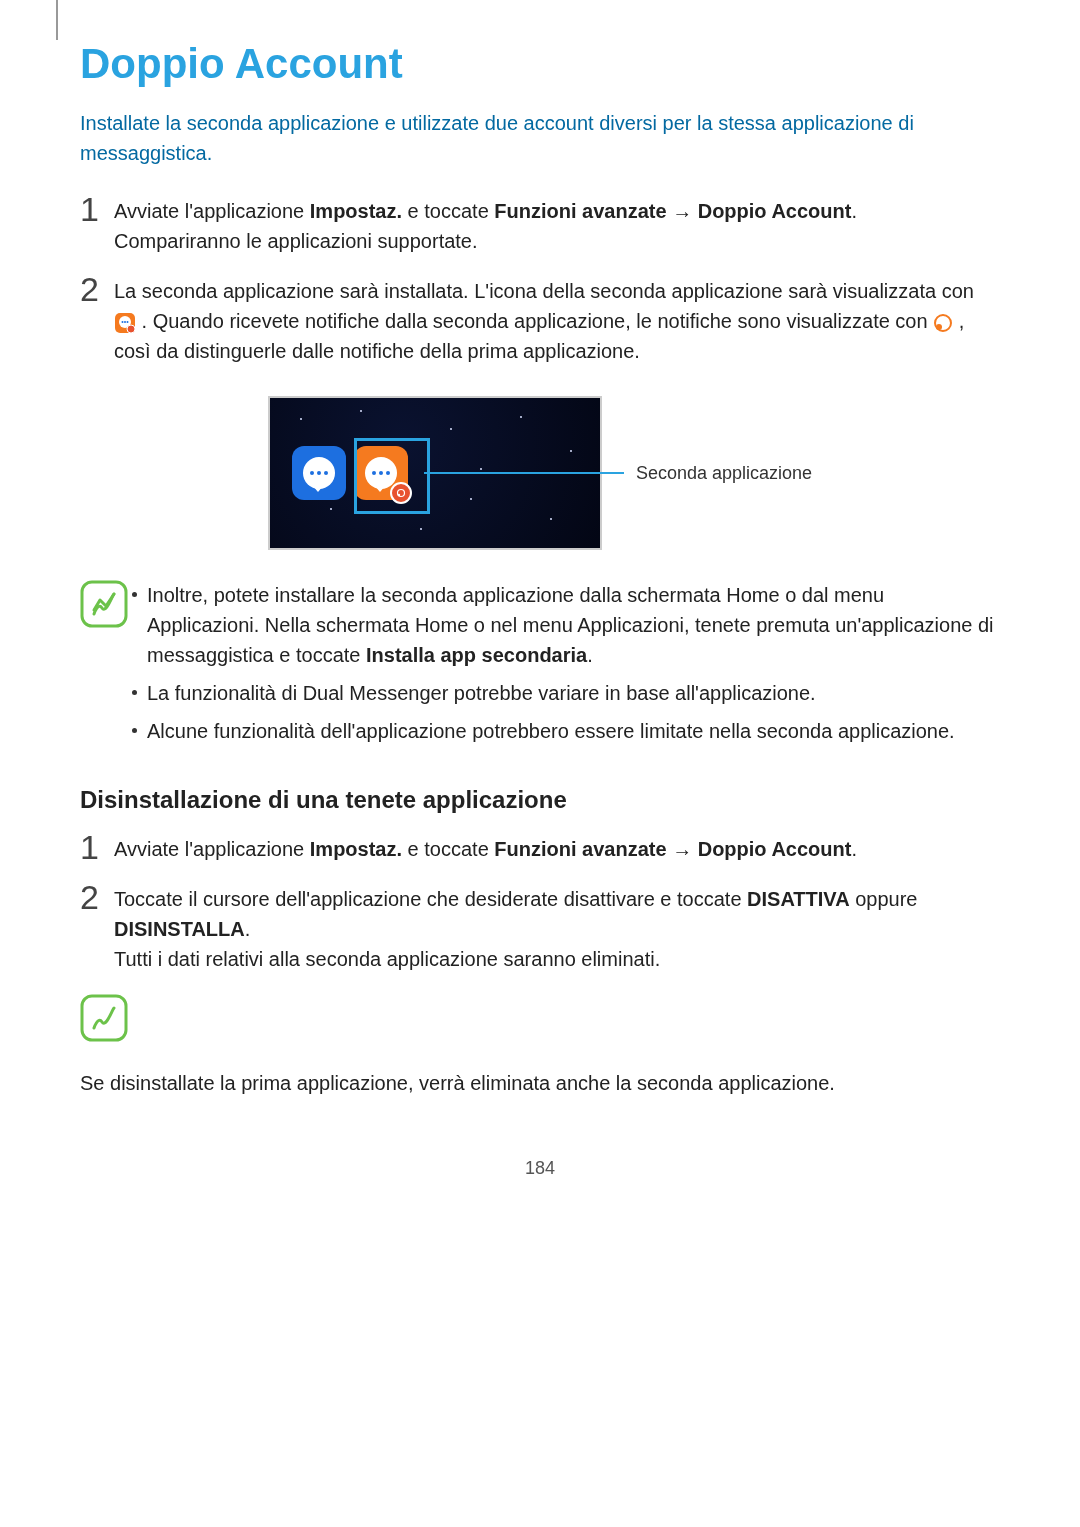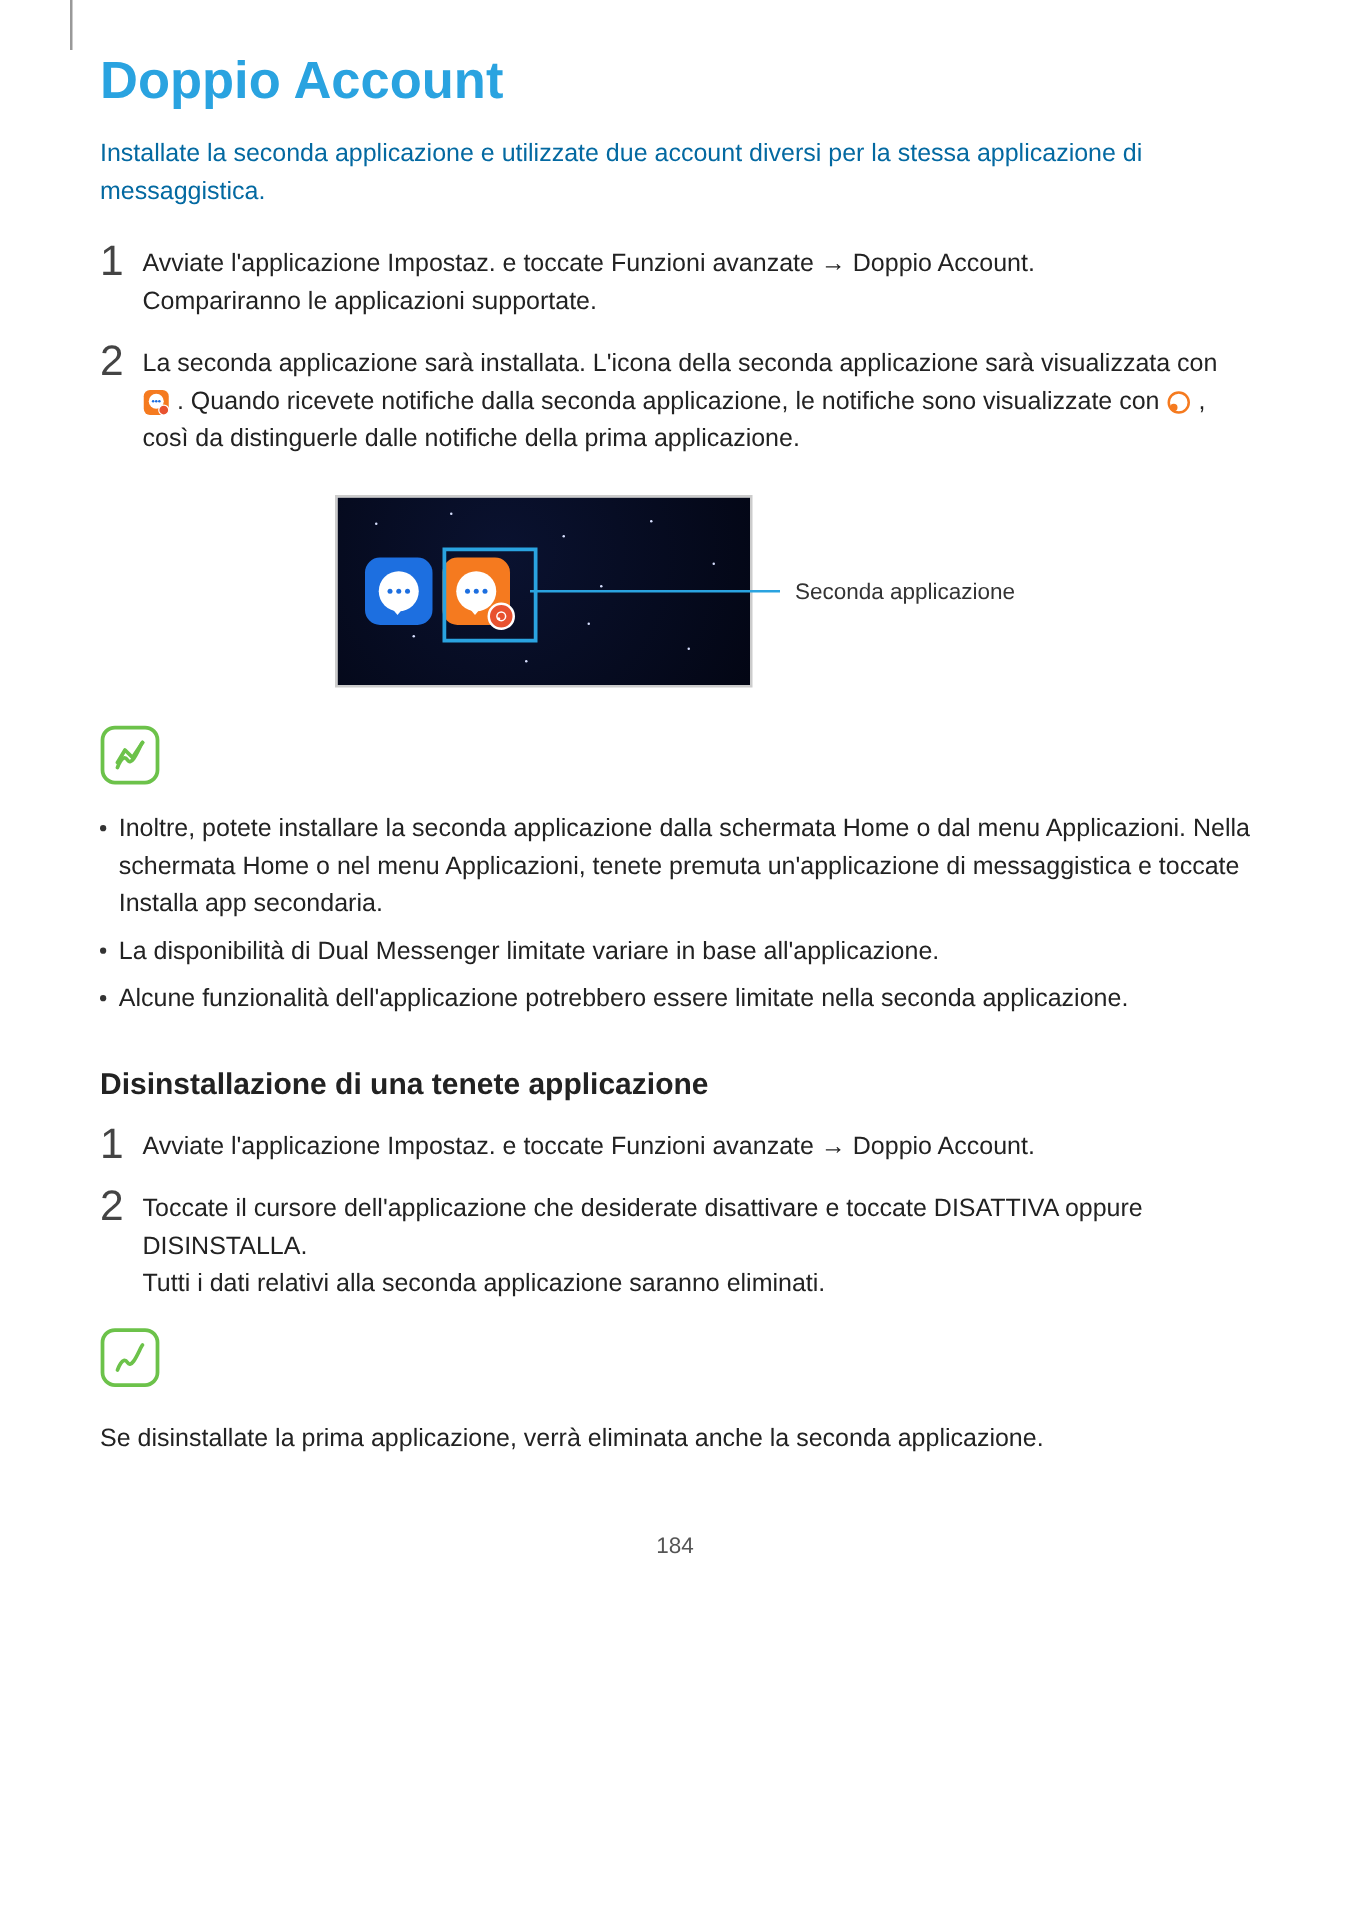--- a/index.html
+++ b/index.html
@@ -53,21 +53,21 @@
     margin-top: -4px;
   }
   .step-body {
     font-size: 20px;
     color: #222;
     line-height: 1.5;
     flex: 1;
   }
   .step-body .sub {
   }
-  .bold { font-weight: normal; }
+  .bold { font-weight: bold; }
   .inline-icon {
     display: inline-block;
     vertical-align: middle;
   }
   .inline-icon svg { display: block; }
   .figure-row {
     display: flex;
     align-items: center;
     justify-content: center;
     margin: 30px 0 30px 0;
@@ -170,23 +170,22 @@
   }
   .callout-label {
     font-size: 18px;
     color: #333;
     margin-left: 12px;
   }
 
   .note-block {
     display: flex;
     align-items: flex-start;
-    gap: 20px;
+    gap: 4px;
     margin: 16px 0 32px 0;
-    flex-direction: column;
   }
   .note-icon {
     width: 48px;
     height: 48px;
     flex-shrink: 0;
   }
   .note-body {
     flex: 1;
   }
   .bullet-item {
@@ -336,21 +335,21 @@
     </div>
     <div class="note-body">
       <div class="bullet-item">
         <div class="bullet-dot"></div>
         <div>
           <span>Inoltre, potete installare la seconda applicazione dalla schermata Home o dal menu Applicazioni. Nella schermata Home o nel menu Applicazioni, tenete premuta un'applicazione di messaggistica e toccate </span><span class="bold">Installa app secondaria</span><span>.</span>
         </div>
       </div>
       <div class="bullet-item">
         <div class="bullet-dot"></div>
-        <div>La disponibilità di Dual Messenger limitate variare in base all'applicazione.</div>
+        <div>La funzionalità di Dual Messenger potrebbe variare in base all'applicazione.</div>
       </div>
       <div class="bullet-item">
         <div class="bullet-dot"></div>
         <div>Alcune funzionalità dell'applicazione potrebbero essere limitate nella seconda applicazione.</div>
       </div>
     </div>
   </div>
 
   <div class="subheading">Disinstallazione di una tenete applicazione</div>
 

